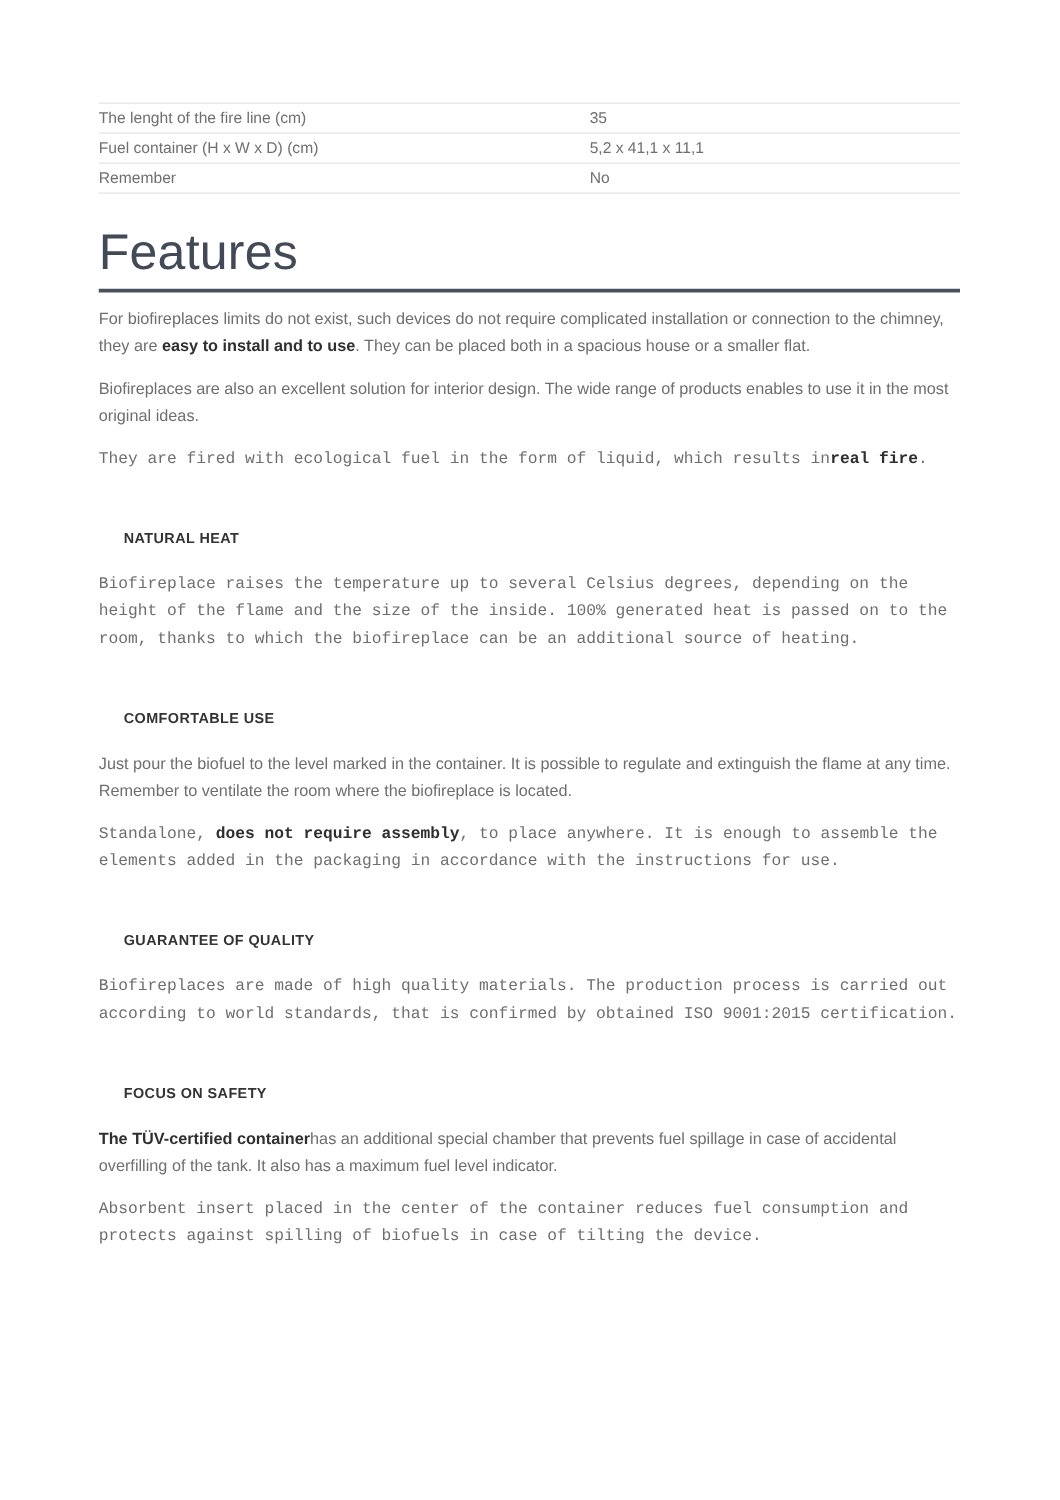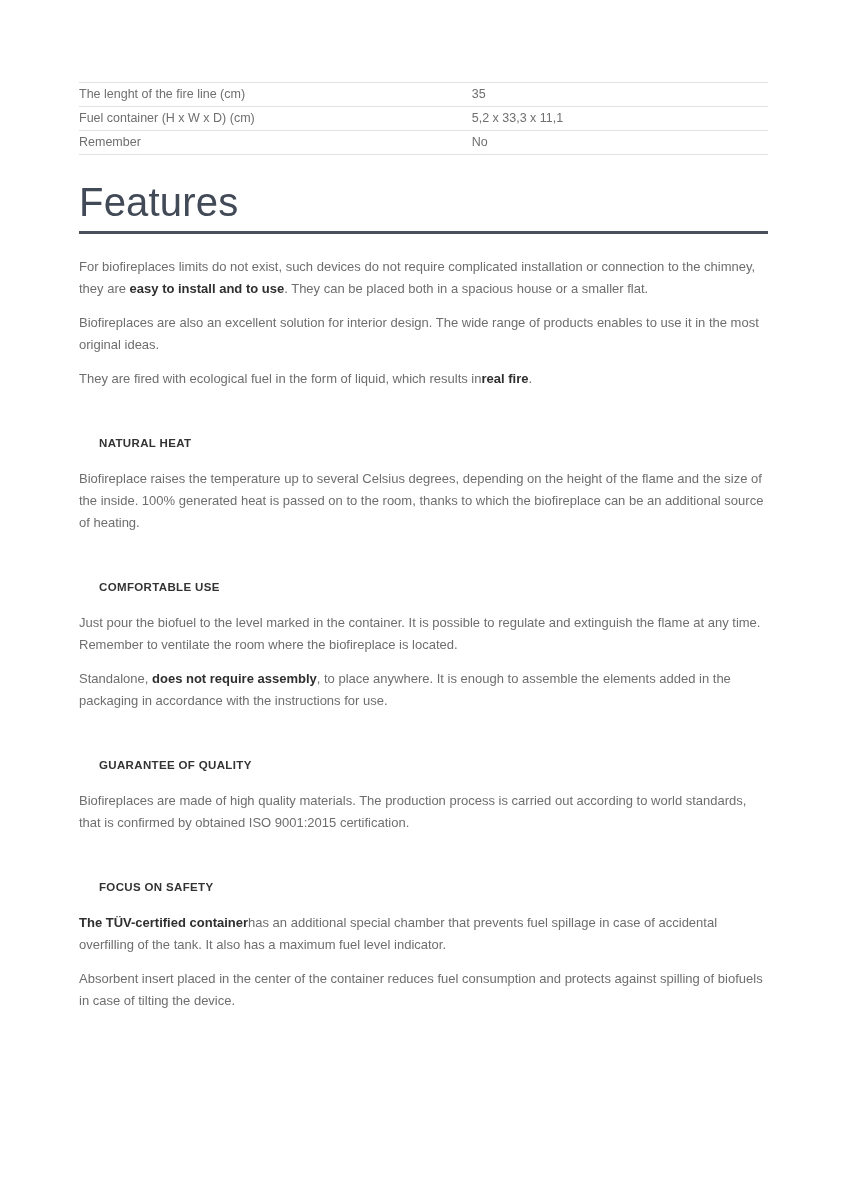--- a/index.html
+++ b/index.html
@@ -75,27 +75,27 @@
   }
 
   
   .para {
     font-size: 13px;
     line-height: 22px;
     color: #6e6e6e;
     margin: 0 0 12px 0;
     font-weight: 400;
   }
-  .para:last-child { margin-bottom: 0; }
+  .para:last-child { margin-bottom: 0; font-family: Liberation Mono, monospace; }
   .para b, .para strong {
     color: #2f2f2f;
     font-weight: 700;
   }
   .intro-group {
-    margin-top: 22px;
+    margin-top: 10px;
   }
 
   
   .section {
     margin-top: 46px;
   }
   .section-heading {
     font-size: 11.5px;
     line-height: 15px;
     font-weight: 700;
@@ -113,21 +113,21 @@
   <div class="content">
 
     <table class="spec-table">
       <tbody>
           <tr>
             <td class="label">The lenght of the fire line (cm)</td>
             <td class="value">35</td>
           </tr>
           <tr>
             <td class="label">Fuel container (H x W x D) (cm)</td>
-            <td class="value">5,2 x 33,3 x 11,1</td>
+            <td class="value">5,2 x 41,1 x 11,1</td>
           </tr>
           <tr>
             <td class="label">Remember</td>
             <td class="value">No</td>
           </tr>
         </tbody>
     </table>
 
     <div class="features-block">
       <h1 class="features-title">Features</h1>

